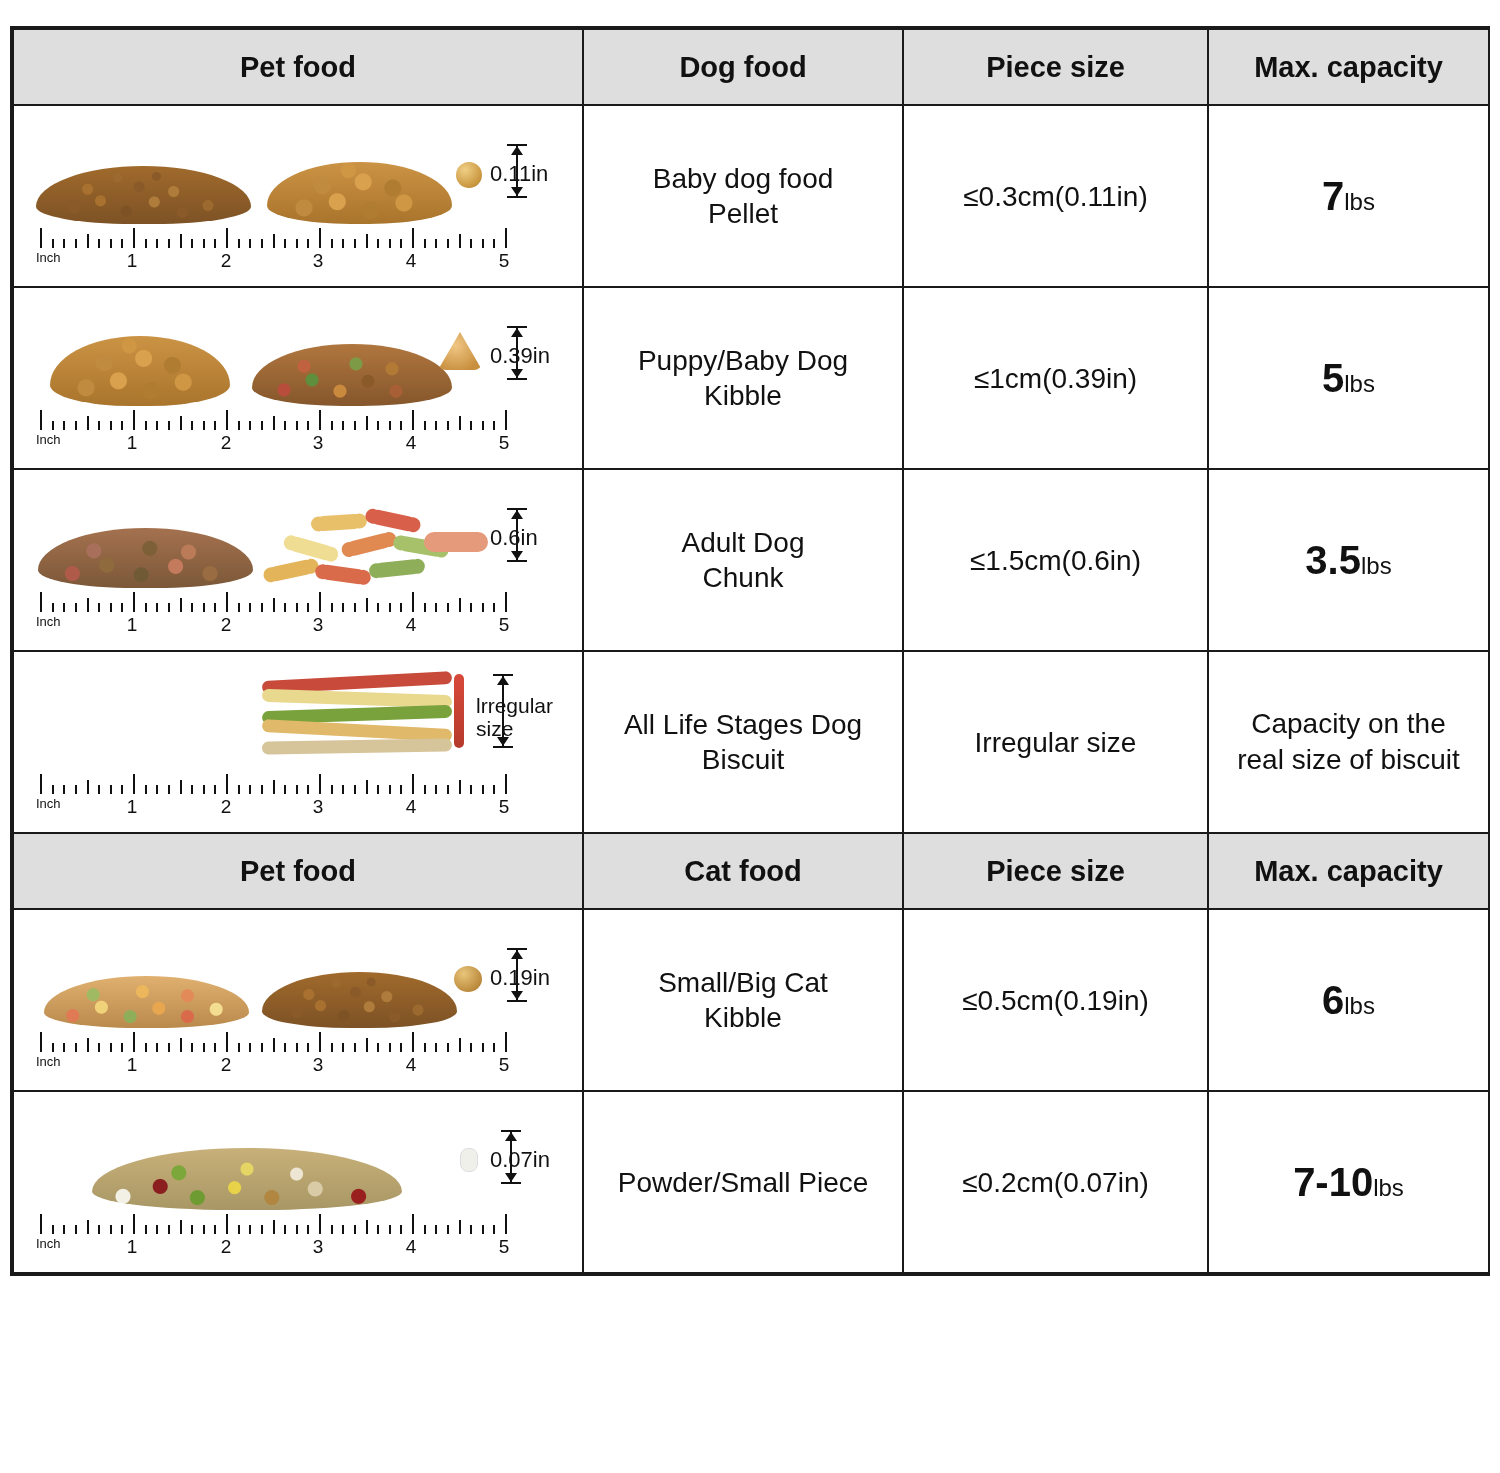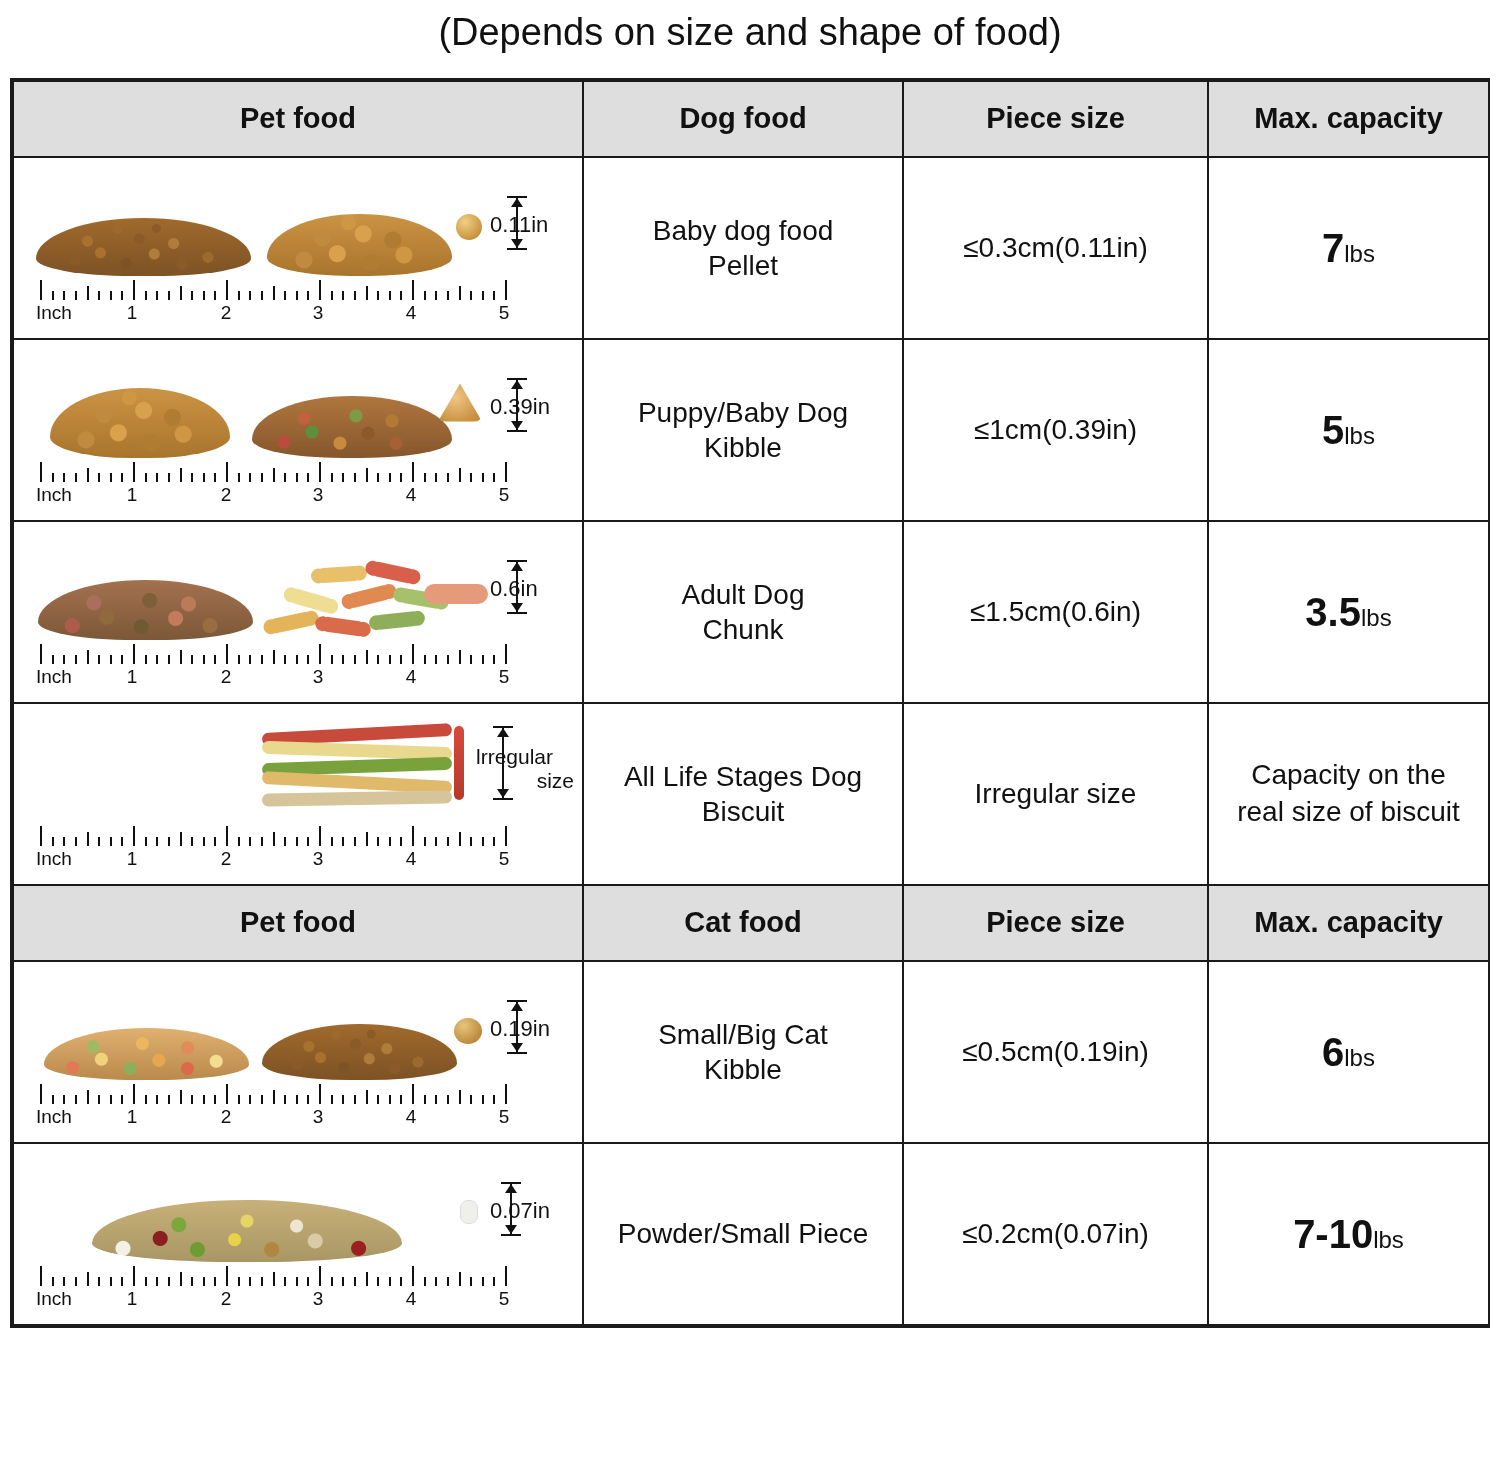--- a/index.html
+++ b/index.html
@@ -320,30 +320,29 @@
     color: #111;
   }
   .ruler-nums span {
     position: absolute;
     top: 2px;
     transform: translateX(-50%);
   }
   .ruler-nums .inch-word {
     left: 0;
     transform: none;
-    font-size: 19px;
+    font-size: 13px;
   }
 </style>
 </head>
 <body>
 
 <div class="page">
 
   <div class="header">
-    <div class="subtitle">(Depends on size and shape of food)</div>
   </div>
 
   <div class="table-wrap">
   <table class="cap">
     <colgroup>
       <col class="c1">
           <col class="c2">
           <col class="c3">
           <col class="c4">
     </colgroup>
@@ -611,21 +610,21 @@
                 <div class="stick" style="background:#e0b96a;top:52px;transform:rotate(3deg);"></div>
                 <div class="stick" style="background:#d6c49a;top:68px;transform:rotate(-1deg);"></div>
               </div>
               <div class="sample" style="right:110px;bottom:22px;width:10px;height:74px;border-radius:5px;background:linear-gradient(180deg,#d8493a,#b53a2c);"></div>
               <div class="caliper" style="right:70px;bottom:22px;height:74px;">
                 <div class="cal-arrow-up"></div>
                     <div class="cal-arrow-dn"></div>
               </div>
               <div class="size-label two" style="right:0;width:98px;">
                 <div>lrregular</div>
-                <div style="text-align:right">size</div>
+                <div style="text-align:left">size</div>
               </div>
             </div>
             <div class="ruler">
               <div class="ruler-ticks">
                     <div class="tick" style="left: 4px; height: 20px;"></div>
                     <div class="tick" style="left: 15.625px; height: 9px;"></div>
                     <div class="tick" style="left: 27.25px; height: 9px;"></div>
                     <div class="tick" style="left: 38.875px; height: 9px;"></div>
                     <div class="tick" style="left: 50.5px; height: 14px;"></div>
                     <div class="tick" style="left: 62.125px; height: 9px;"></div>

